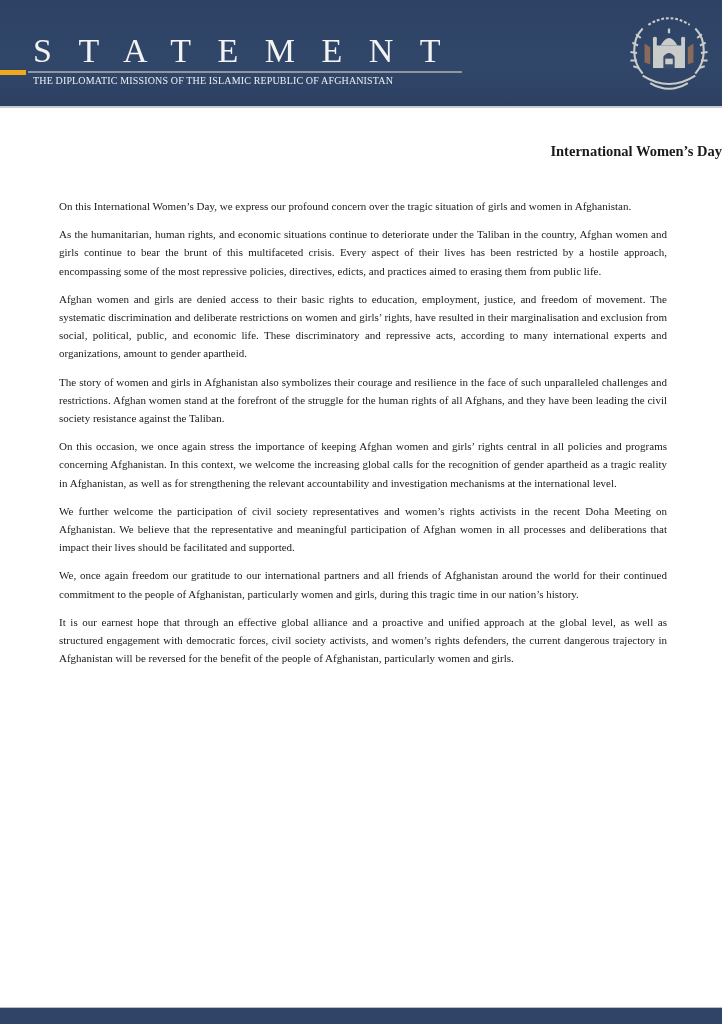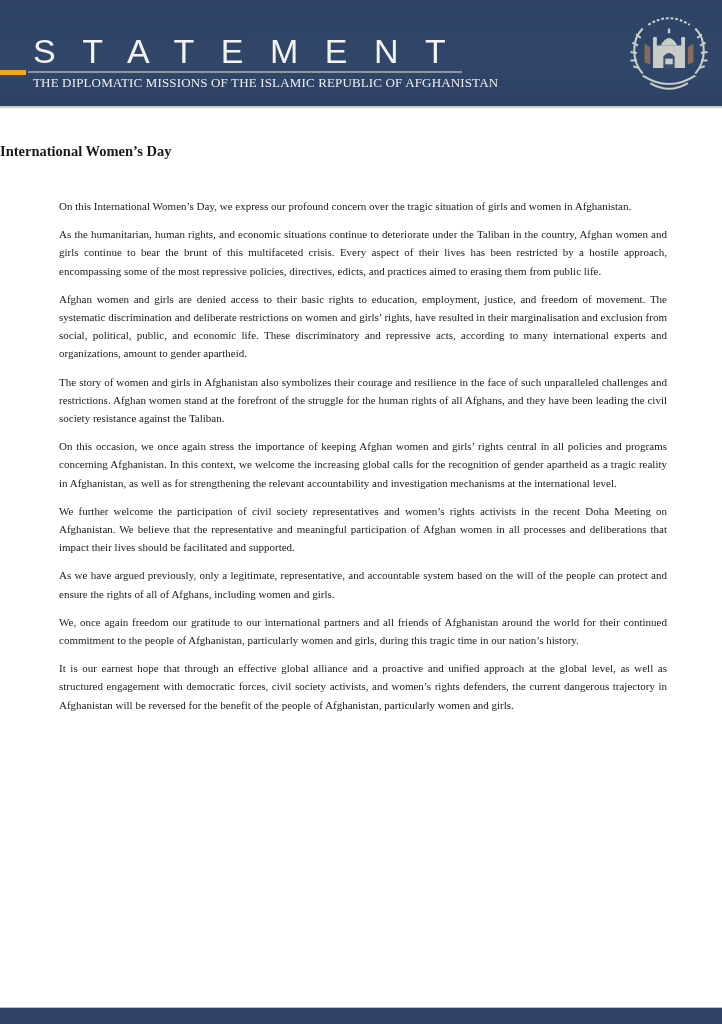--- a/index.html
+++ b/index.html
@@ -27,21 +27,21 @@
       position: absolute;
       left: 0; top: 106px;
       width: 722px; height: 2px;
       background: #c9ccd2;
     }
     .statement-title {
       position: absolute;
       left: 33px;
       top: 33px;
       width: 440px;
-      font-family: Liberation Sans, sans-serif;
+      font-family: Liberation Serif, serif;
       font-size: 34px;
       line-height: 36px;
       color: #f3f3f3;
       letter-spacing: 26.5px;
       white-space: nowrap;
     }
     .accent-bar {
       position: absolute;
       left: 0;
       top: 70px;
@@ -55,38 +55,38 @@
       top: 71px;
       width: 434px;
       height: 2px;
       background: #8f96a0;
     }
     .subtitle {
       position: absolute;
       left: 33px;
       top: 75px;
       font-family: "Liberation Serif", "DejaVu Serif", serif;
-      font-size: 13px;
+      font-size: 10px;
       letter-spacing: 0.15px;
       color: #eef0f3;
       white-space: nowrap;
     }
     .emblem {
       position: absolute;
       left: 622px;
       top: 6px;
       width: 94px;
       height: 94px;
     }
     .doc-title {
       position: absolute;
       left: 0;
       top: 142px;
       width: 722px;
-      text-align: left;
+      text-align: right;
       font-weight: bold;
       font-size: 14.5px;
       line-height: 18px;
     }
     .doc-title div { margin: 0; }
     .body-text {
       position: absolute;
       left: 59px;
       top: 197px;
       width: 608px;
@@ -152,18 +152,17 @@
   <div>International Women’s Day</div>
 </div>
 
 <div class="body-text">
   <p>On this International Women’s Day, we express our profound concern over the tragic situation of girls and women in Afghanistan.</p>
   <p>As the humanitarian, human rights, and economic situations continue to deteriorate under the Taliban in the country, Afghan women and girls continue to bear the brunt of this multifaceted crisis. Every aspect of their lives has been restricted by a hostile approach, encompassing some of the most repressive policies, directives, edicts, and practices aimed to erasing them from public life.</p>
   <p>Afghan women and girls are denied access to their basic rights to education, employment, justice, and freedom of movement. The systematic discrimination and deliberate restrictions on women and girls’ rights, have resulted in their marginalisation and exclusion from social, political, public, and economic life. These discriminatory and repressive acts, according to many international experts and organizations, amount to gender apartheid.</p>
   <p>The story of women and girls in Afghanistan also symbolizes their courage and resilience in the face of such unparalleled challenges and restrictions. Afghan women stand at the forefront of the struggle for the human rights of all Afghans, and they have been leading the civil society resistance against the Taliban.</p>
   <p>On this occasion, we once again stress the importance of keeping Afghan women and girls’ rights central in all policies and programs concerning Afghanistan. In this context, we welcome the increasing global calls for the recognition of gender apartheid as a tragic reality in Afghanistan, as well as for strengthening the relevant accountability and investigation mechanisms at the international level.</p>
   <p>We further welcome the participation of civil society representatives and women’s rights activists in the recent Doha Meeting on Afghanistan. We believe that the representative and meaningful participation of Afghan women in all processes and deliberations that impact their lives should be facilitated and supported.</p>
-  <p>As we have argued previously, only a legitimate, representative, and accountable system based on the will of the people can protect and ensure the rights of all of Afghans, including women and girls.</p>
   <p>We, once again freedom our gratitude to our international partners and all friends of Afghanistan around the world for their continued commitment to the people of Afghanistan, particularly women and girls, during this tragic time in our nation’s history.</p>
   <p>It is our earnest hope that through an effective global alliance and a proactive and unified approach at the global level, as well as structured engagement with democratic forces, civil society activists, and women’s rights defenders, the current dangerous trajectory in Afghanistan will be reversed for the benefit of the people of Afghanistan, particularly women and girls.</p>
 </div>
 
 <div class="footer"></div>
 
 </body></html>

